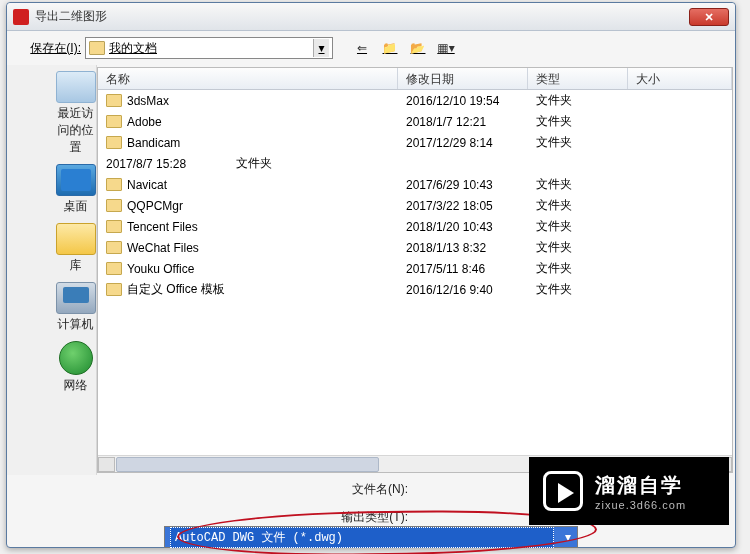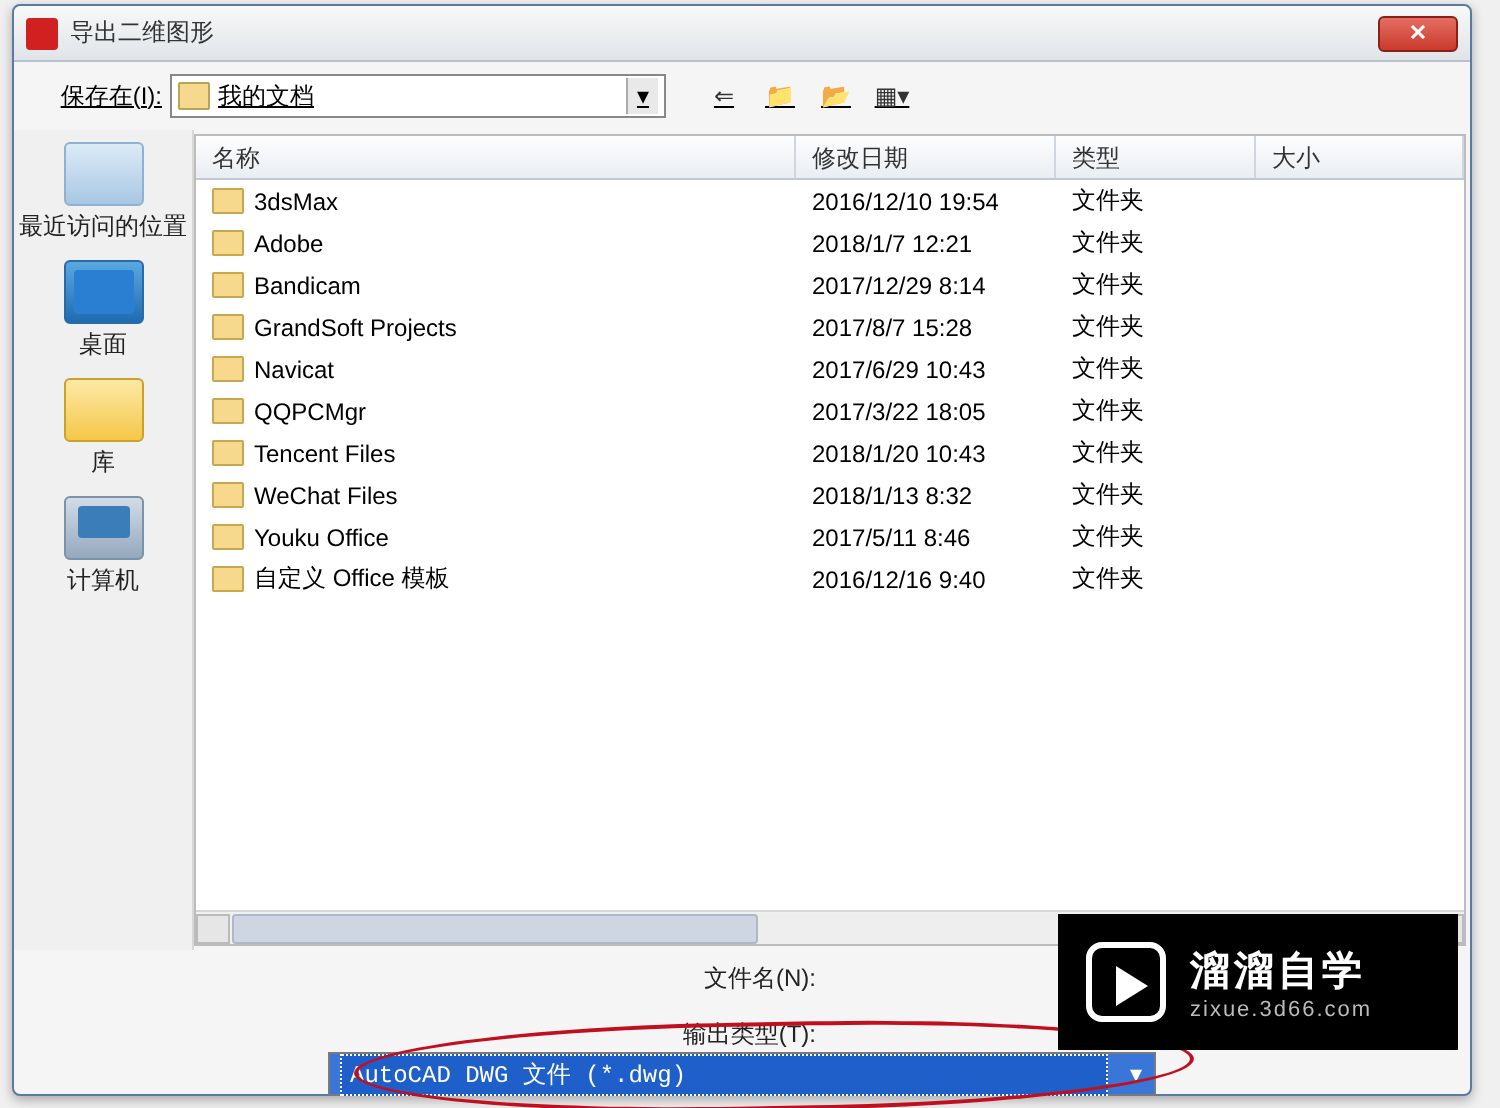--- a/index.html
+++ b/index.html
@@ -52,21 +52,21 @@
     width:16px; height:18px; background:#e9e9e9; border-left:1px solid #aaa;
     display:flex; align-items:center; justify-content:center;
   }
   .toolbar .nav-icons { margin-left: 20px; display:flex; gap:10px; color:#333; }
   .nav-btn { width:18px; height:18px; display:flex; align-items:center; justify-content:center; }
   .body { flex:1; display:flex; overflow:hidden; }
   .sidebar {
     width: 90px; display:flex; flex-direction:column; align-items:center;
     gap: 8px; padding-top: 6px; background:#f0f0f0; border-right:1px solid #d8d8d8;
   }
-  .sidebar-item { display:flex; flex-direction:column; align-items:center; gap:2px; }
+  .sidebar-item { display:flex; flex-direction:column; align-items:center; gap:2px;margin-left:48px; }
   .sidebar-ico { width:40px; height:32px; border-radius:3px; }
   .ico-recent { background:linear-gradient(#dcebf7,#a8c7e3); border:1px solid #8fb2d2; }
   .ico-desktop { background:linear-gradient(#5aa8e0,#1e6cb0); border:1px solid #2a6aa8; position:relative; }
   .ico-desktop::after{content:"";position:absolute;inset:4px;background:#2a7fd2;border-radius:2px;}
   .ico-lib { background:linear-gradient(#fde9a6,#f4c748); border:1px solid #caa22b; }
   .ico-computer { background:linear-gradient(#d2dce6,#94a8be); border:1px solid #7c92a9; position:relative;}
   .ico-computer::after{content:"";position:absolute;top:4px;left:6px;right:6px;bottom:10px;background:#3a7db8;border-radius:2px;}
   .ico-network { background:radial-gradient(circle at 40% 35%,#6fd06d,#1e8a2f); border:1px solid #1d6e23; border-radius:50%; width:34px; height:34px;}
   .sidebar-lbl { font-size:12px; color:#222; text-align:center; }
   .filearea { flex:1; display:flex; flex-direction:column; background:#fff; border:1px solid #bcbcbc; margin:2px 2px 2px 0; }
@@ -162,20 +162,24 @@
           <div class="sidebar-lbl">桌面</div>
         </div>
         <div class="sidebar-item">
           <div class="sidebar-ico ico-lib"></div>
           <div class="sidebar-lbl">库</div>
         </div>
         <div class="sidebar-item">
           <div class="sidebar-ico ico-computer"></div>
           <div class="sidebar-lbl">计算机</div>
         </div>
+        <div class="sidebar-item">
+          <div class="sidebar-ico ico-network"></div>
+          <div class="sidebar-lbl">网络</div>
+        </div>
       </div>
 
       <div class="filearea">
         <div class="cols">
           <div class="col name">名称</div>
           <div class="col date">修改日期</div>
           <div class="col type">类型</div>
           <div class="col size">大小</div>
         </div>
         <div class="rows" id="rows">
@@ -197,24 +201,20 @@
             </div>
             <div class="row">
               <div class="cell cname">
                 <div class="folder-ico-sm"></div>
                 <span>Bandicam</span>
               </div>
               <div class="cell cdate">2017/12/29 8:14</div>
               <div class="cell ctype">文件夹</div>
             </div>
             <div class="row">
-              <div class="cell cname">
-                <div class="folder-ico-sm"></div>
-                <span>GrandSoft Projects</span>
-              </div>
               <div class="cell cdate">2017/8/7 15:28</div>
               <div class="cell ctype">文件夹</div>
             </div>
             <div class="row">
               <div class="cell cname">
                 <div class="folder-ico-sm"></div>
                 <span>Navicat</span>
               </div>
               <div class="cell cdate">2017/6/29 10:43</div>
               <div class="cell ctype">文件夹</div>

